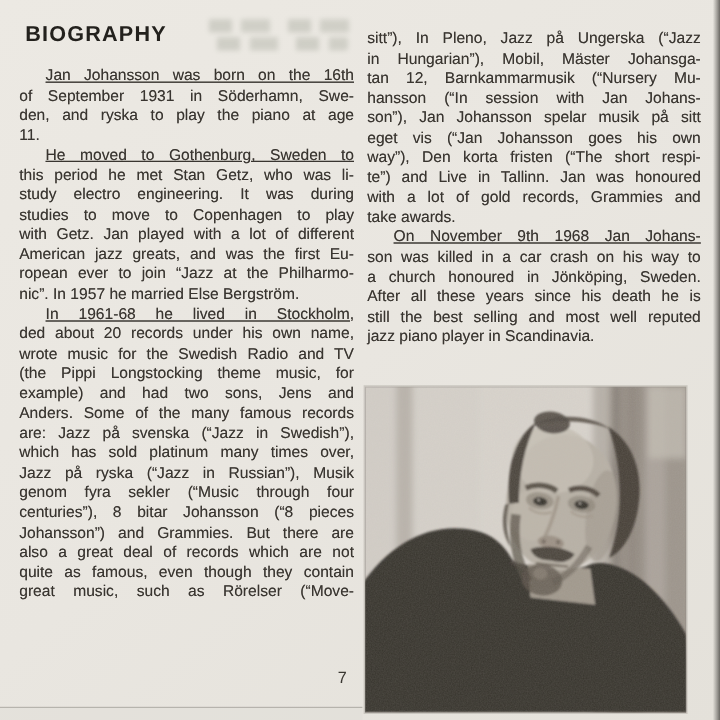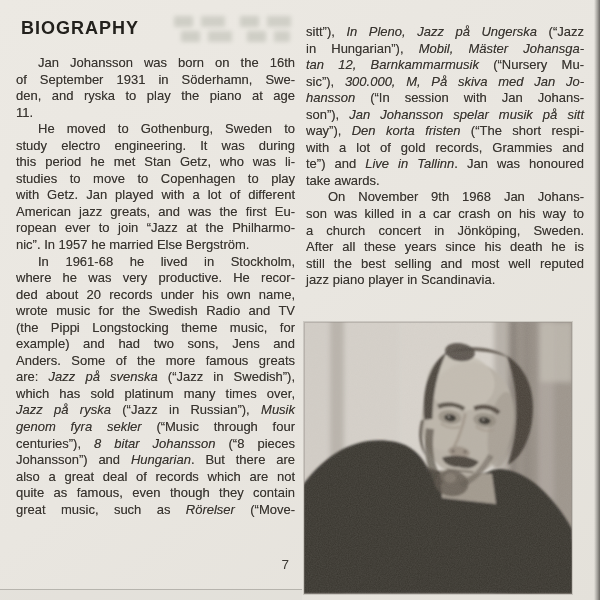--- a/index.html
+++ b/index.html
@@ -21,22 +21,22 @@
     position:absolute;font-size:13px;color:#393530;
     text-shadow:0 0 .4px rgba(57,53,48,.55);
   }
   .colL{left:16px;top:55px;width:279px;}
   .colR{left:306px;top:24px;width:278px;}
   .tline{
     height:16.55px;line-height:16.55px;
     text-align:justify;text-align-last:justify;
   }
   .tline.endline{text-align-last:left;}
-  .tline.indent{text-indent:22px;}
-  .it{font-style:italic;}
+  .tline.indent{text-indent:22px;text-decoration:underline;}
+  .it{}
   .pageno{
     position:absolute;left:16px;top:557px;width:276px;
     text-align:right;font-size:13.5px;color:#3a3732;
     padding-right:3px;box-sizing:border-box;
   }
   .photo{
     position:absolute;left:304px;top:322px;width:268px;height:272px;
     box-shadow:0 0 0 1px rgba(120,114,106,.25);
     overflow:hidden;background:#c9c4bd;
   }
@@ -72,58 +72,57 @@
   <div class="ghost g2"></div>
 
   <h1 class="heading">BIOGRAPHY</h1>
 
   <div class="col colL">
       <div class="tline indent"><span>Jan Johansson was born on the 16th</span></div>
       <div class="tline"><span>of September 1931 in Söderhamn, Swe-</span></div>
       <div class="tline"><span>den, and ryska to play the piano at age</span></div>
       <div class="tline endline"><span>11.</span></div>
       <div class="tline indent"><span>He moved to Gothenburg, Sweden to</span></div>
+      <div class="tline"><span>this period he met Stan Getz, who was li-</span></div>
       <div class="tline"><span>study electro engineering. It was during</span></div>
-      <div class="tline"><span>this period he met Stan Getz, who was li-</span></div>
       <div class="tline"><span>studies to move to Copenhagen to play</span></div>
       <div class="tline"><span>with Getz. Jan played with a lot of different</span></div>
       <div class="tline"><span>American jazz greats, and was the first Eu-</span></div>
       <div class="tline"><span>ropean ever to join “Jazz at the Philharmo-</span></div>
       <div class="tline endline"><span>nic”. In 1957 he married Else Bergström.</span></div>
       <div class="tline indent"><span>In 1961-68 he lived in Stockholm,</span></div>
-      <div class="tline"><span>where he was very productive. He recor-</span></div>
       <div class="tline"><span>ded about 20 records under his own name,</span></div>
       <div class="tline"><span>wrote music for the Swedish Radio and TV</span></div>
       <div class="tline"><span>(the Pippi Longstocking theme music, for</span></div>
       <div class="tline"><span>example) and had two sons, Jens and</span></div>
-      <div class="tline"><span>Anders. Some of the more famous greats</span></div>
+      <div class="tline"><span>Anders. Some of the many famous records</span></div>
       <div class="tline"><span>are: </span><span class="it">Jazz på svenska</span><span> (“Jazz in Swedish”),</span></div>
       <div class="tline"><span>which has sold platinum many times over,</span></div>
       <div class="tline"><span class="it">Jazz på ryska</span><span> (“Jazz in Russian”), </span><span class="it">Musik</span></div>
       <div class="tline"><span class="it">genom fyra sekler</span><span> (“Music through four</span></div>
       <div class="tline"><span>centuries”), </span><span class="it">8 bitar Johansson</span><span> (“8 pieces</span></div>
-      <div class="tline"><span>Johansson”) and </span><span class="it">Hungarian</span><span>. But there are</span></div>
+      <div class="tline"><span>Johansson”) and </span><span class="it">Grammies</span><span>. But there are</span></div>
       <div class="tline"><span>also a great deal of records which are not</span></div>
       <div class="tline"><span>quite as famous, even though they contain</span></div>
       <div class="tline"><span>great music, such as </span><span class="it">Rörelser</span><span> (“Move-</span></div>
     </div>
   <div class="col colR">
       <div class="tline"><span>sitt”), </span><span class="it">In Pleno, Jazz på Ungerska</span><span> (“Jazz</span></div>
       <div class="tline"><span>in Hungarian”), </span><span class="it">Mobil, Mäster Johansga-</span></div>
       <div class="tline"><span class="it">tan 12, Barnkammarmusik</span><span> (“Nursery Mu-</span></div>
-      <div class="tline"><span>sic”), </span><span class="it">300.000, M, På skiva med Jan Jo-</span></div>
       <div class="tline"><span class="it">hansson</span><span> (“In session with Jan Johans-</span></div>
       <div class="tline"><span>son”), </span><span class="it">Jan Johansson spelar musik på sitt</span></div>
+      <div class="tline"><span class="it">eget vis</span><span> (“Jan Johansson goes his own</span></div>
       <div class="tline"><span>way”), </span><span class="it">Den korta fristen</span><span> (“The short respi-</span></div>
+      <div class="tline"><span>te”) and </span><span class="it">Live in Tallinn</span><span>. Jan was honoured</span></div>
       <div class="tline"><span>with a lot of gold records, Grammies and</span></div>
-      <div class="tline"><span>te”) and </span><span class="it">Live in Tallinn</span><span>. Jan was honoured</span></div>
       <div class="tline endline"><span>take awards.</span></div>
       <div class="tline indent"><span>On November 9th 1968 Jan Johans-</span></div>
       <div class="tline"><span>son was killed in a car crash on his way to</span></div>
-      <div class="tline"><span>a church concert in Jönköping, Sweden.</span></div>
+      <div class="tline"><span>a church honoured in Jönköping, Sweden.</span></div>
       <div class="tline"><span>After all these years since his death he is</span></div>
       <div class="tline"><span>still the best selling and most well reputed</span></div>
       <div class="tline endline"><span>jazz piano player in Scandinavia.</span></div>
     </div>
 
   <div class="pageno">7</div>
 
   <div class="photo">
     <svg width="268" height="272" viewBox="0 0 268 272" xmlns="http://www.w3.org/2000/svg">
       <defs>

